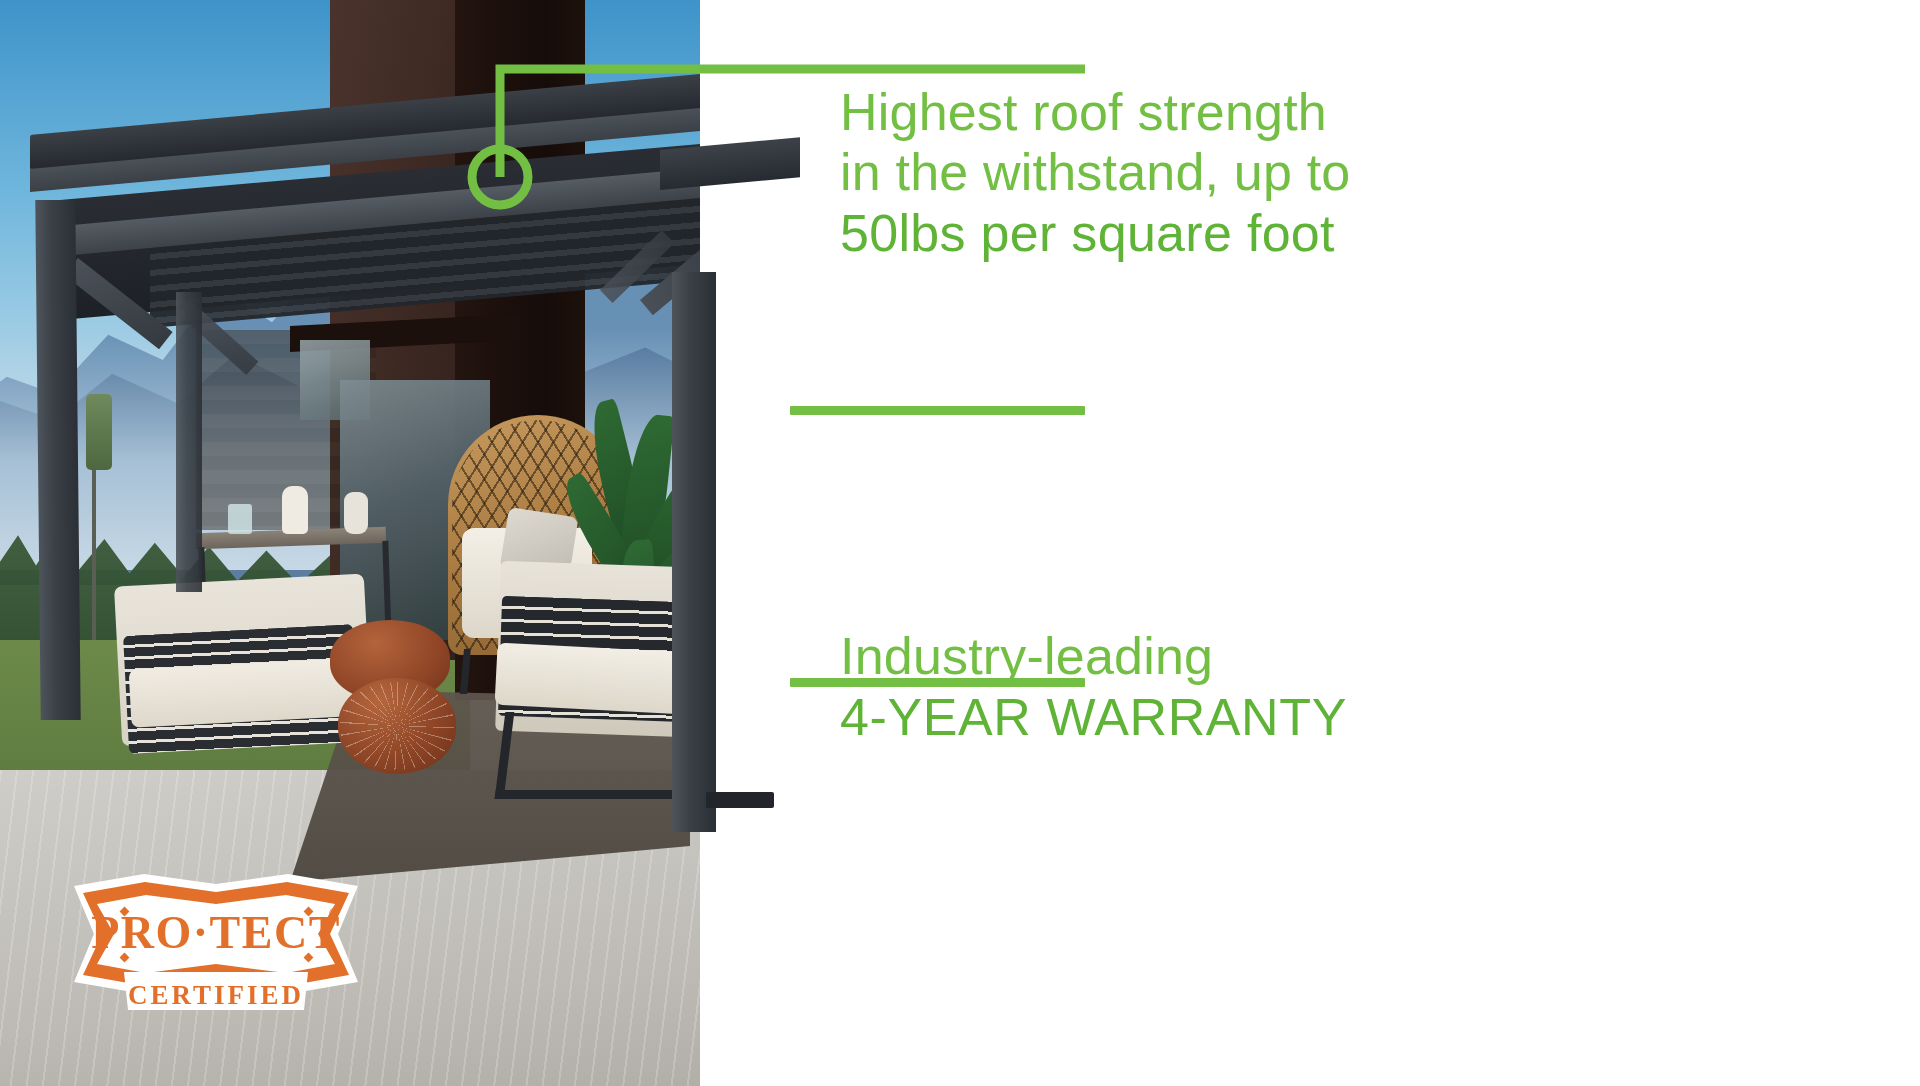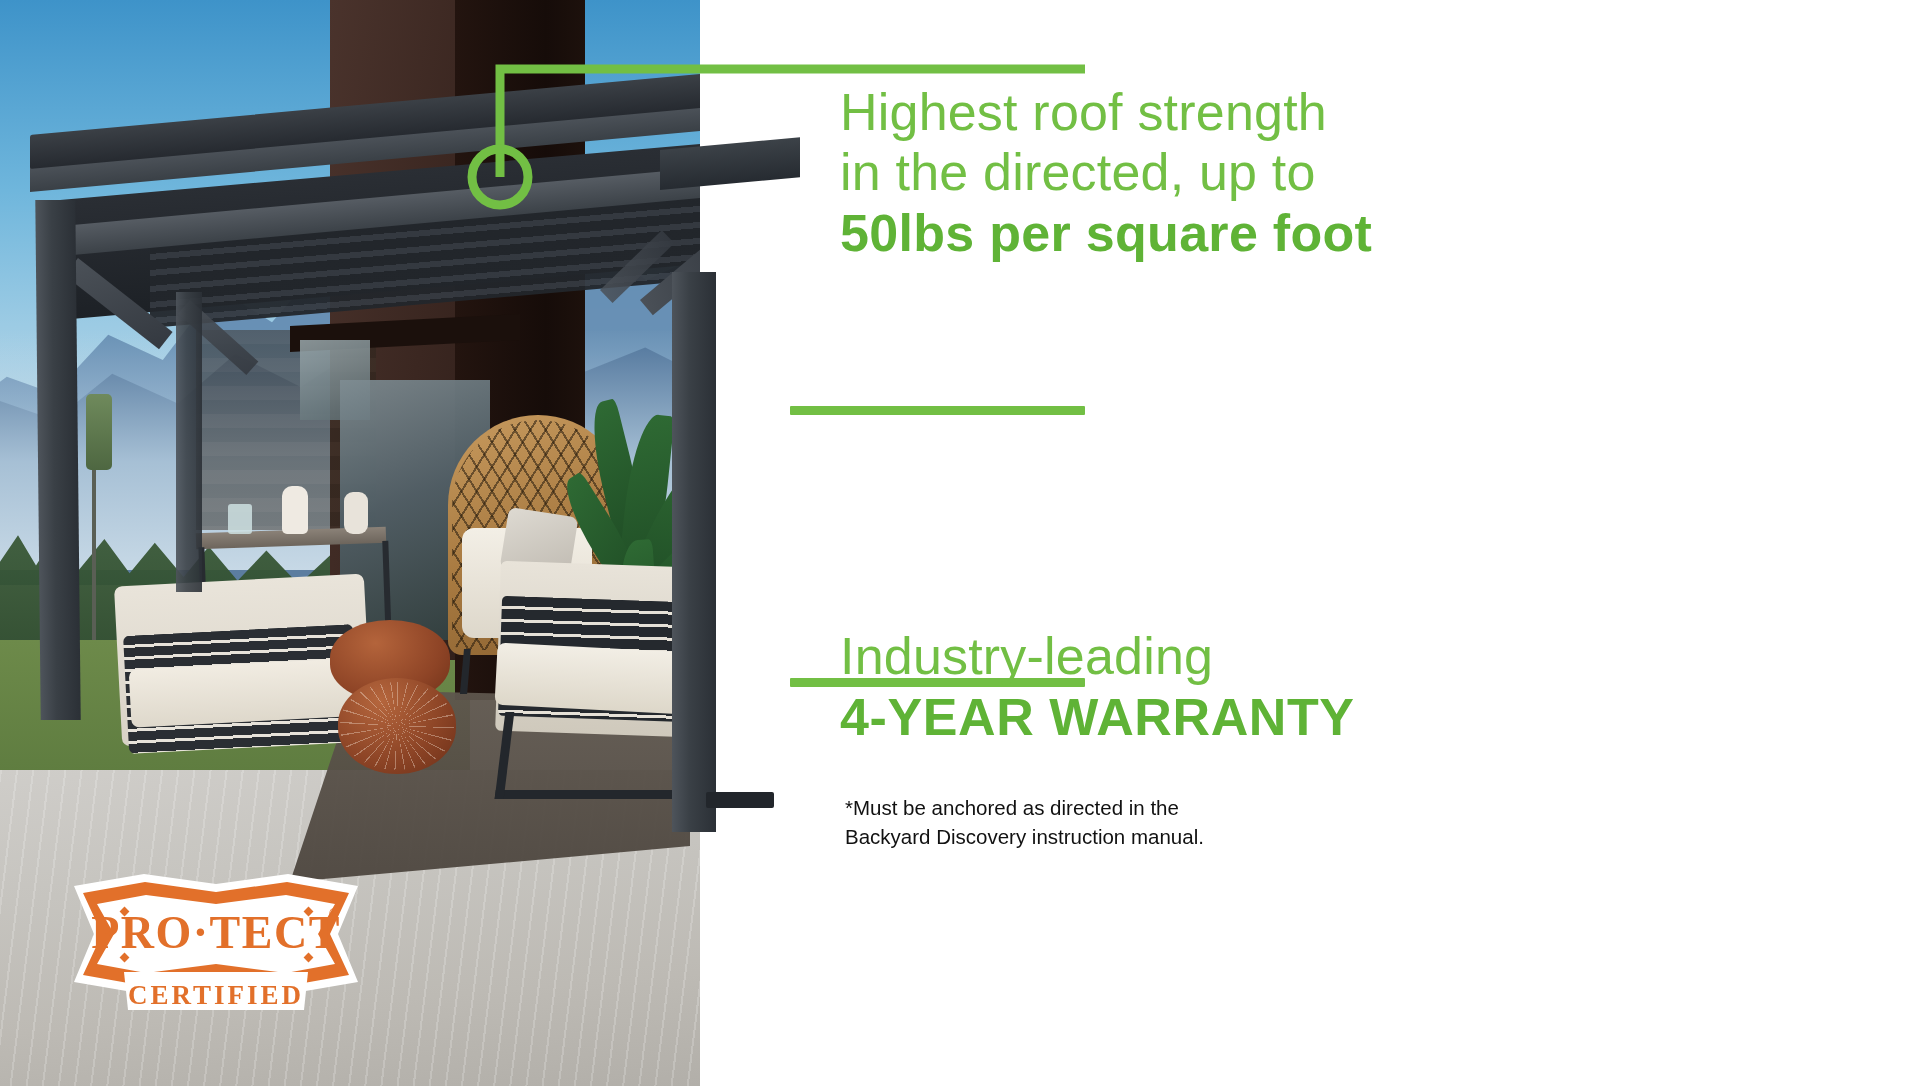--- a/index.html
+++ b/index.html
@@ -252,21 +252,21 @@
   .block{position:absolute;left:50px;}
   .b1{top:82px;}
   .b2{top:354px;}
   .b3{top:626px;}
 
   .line-reg{
     color:#72BF44;font-size:52px;line-height:60px;font-weight:400;
     letter-spacing:.2px;white-space:nowrap;
   }
   .line-bold{
-    color:#5FB336;font-size:52px;line-height:62px;font-weight:bold;
+    color:#5FB336;font-size:52px;line-height:62px;font-weight:normal;
     letter-spacing:.3px;white-space:nowrap;
   }
   .line-bold.caps{letter-spacing:.6px;}
 
   .footnote{
     position:absolute;left:845px;top:793px;width:520px;
     color:#111111;font-size:20.5px;line-height:29px;font-weight:400;
   }
 
   
@@ -355,35 +355,31 @@
     <circle cx="500" cy="177" r="28" fill="none" stroke="#72BF44" stroke-width="9"></circle>
   </svg>
 
   <div class="content">
 
     <div class="rule r2"></div>
     <div class="rule r3"></div>
 
     <div class="block b1">
       <div class="line-reg">Highest roof strength</div>
-      <div class="line-reg">in the directed, up to</div>
+      <div class="line-reg">in the withstand, up to</div>
       <div class="line-bold">50lbs per square foot</div>
     </div>
 
 
     <div class="block b3">
       <div class="line-reg">Industry-leading</div>
       <div class="line-bold caps">4-YEAR WARRANTY</div>
     </div>
   </div>
 
-  <div class="footnote">
-    <div>*Must be anchored as directed in the</div>
-    <div>Backyard Discovery instruction manual.</div>
-  </div>
 
   <div class="badge">
     <svg viewBox="0 0 300 152" width="300" height="152">
 
       <path d="M8 18 L78 6 L150 16 L222 6 L292 18 L272 66 L292 114 L222 126 L150 116 L78 126 L8 114 L28 66 Z" fill="#FFFFFF"></path>
 
       <path d="M17 25 L79 14 L150 24 L221 14 L283 25 L264 66 L283 107 L221 118 L150 108 L79 118 L17 107 L36 66 Z" fill="#E2702A"></path>
 
       <path d="M31 36 L80 27 L150 36 L220 27 L269 36 L252 66 L269 96 L220 105 L150 96 L80 105 L31 96 L48 66 Z" fill="#FFFFFF"></path>
 

